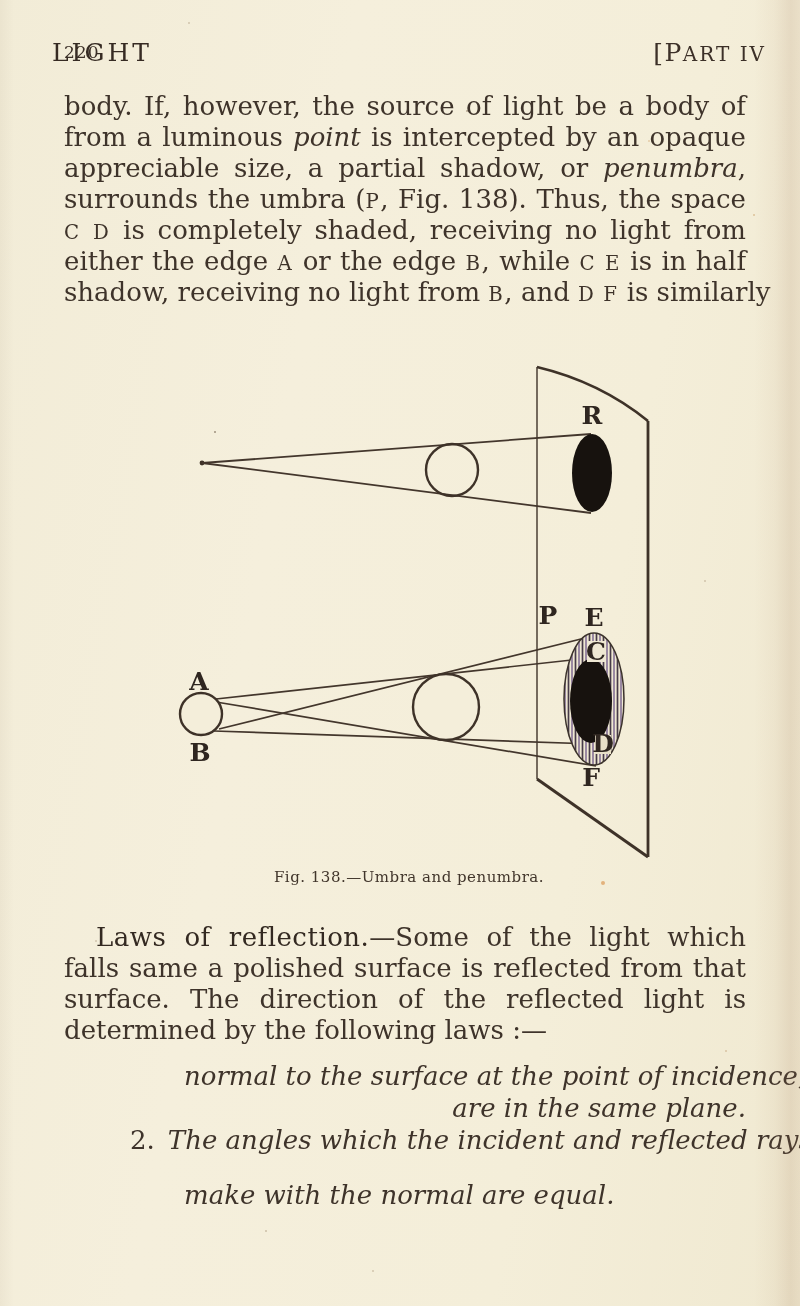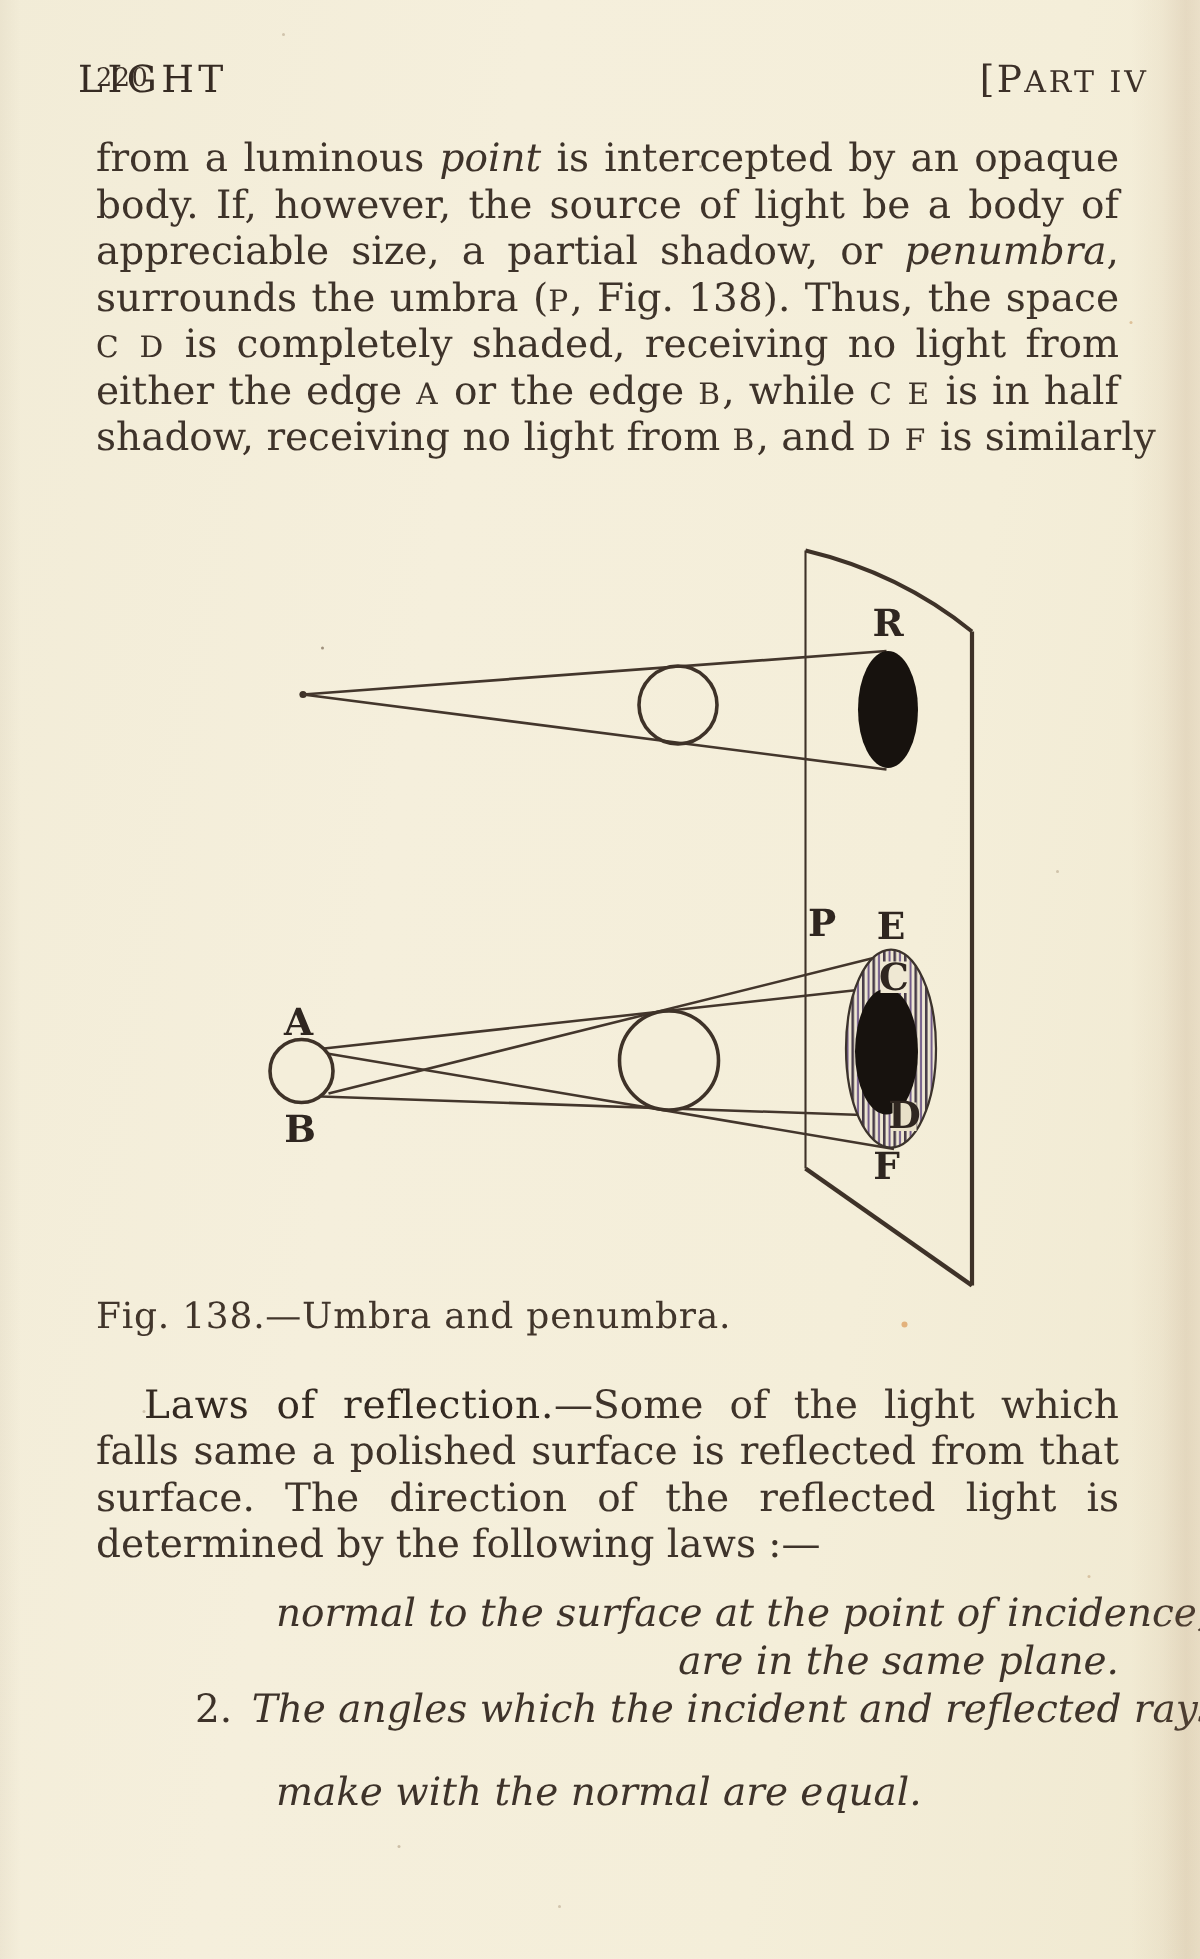--- a/index.html
+++ b/index.html
@@ -66,37 +66,37 @@
   .seg-sc{font-size:0.76em;letter-spacing:1.5px;}
   .seg-num{margin-right:13px;font-style:normal;}
   
   .figure-svg{position:absolute;left:0;top:356px;}
   .fig-label{
     font-family:"DejaVu Serif","Liberation Serif",serif;
     font-size:25px;font-weight:bold;fill:#2f2620;
   }
   .caption{
     position:absolute;left:64px;top:862px;width:690px;
-    font-size:24px;line-height:30px;color:#41352b;letter-spacing:0.5px;
+    text-align:center;font-size:15px;line-height:30px;color:#41352b;letter-spacing:0.5px;
   }
 </style>
 </head>
 <body>
 
 <div class="page">
 
   <div class="specks"></div>
 
   <div class="pageno">220</div>
   <div class="running-title">LIGHT</div>
   <div class="part-label"><span>[P</span><span class="small">ART IV</span></div>
 
   <div class="para" style="top:91px">
+      <div class="rline jline"><span class="seg-n">body.  If, however, the source of light be a body of</span></div>
       <div class="rline jline"><span class="seg-n">from a luminous </span><span class="seg-i">point</span><span class="seg-n"> is intercepted by an opaque</span></div>
-      <div class="rline jline"><span class="seg-n">body.  If, however, the source of light be a body of</span></div>
       <div class="rline jline"><span class="seg-n">appreciable size, a partial shadow, or </span><span class="seg-i">penumbra</span><span class="seg-n">,</span></div>
       <div class="rline jline"><span class="seg-n">surrounds the umbra (</span><span class="seg-sc">P</span><span class="seg-n">, Fig. 138).  Thus, the space</span></div>
       <div class="rline jline"><span class="seg-sc">C D</span><span class="seg-n"> is completely shaded, receiving no light from</span></div>
       <div class="rline jline"><span class="seg-n">either the edge </span><span class="seg-sc">A</span><span class="seg-n"> or the edge </span><span class="seg-sc">B</span><span class="seg-n">, while </span><span class="seg-sc">C E</span><span class="seg-n"> is in half</span></div>
       <div class="rline jline"><span class="seg-n">shadow, receiving no light from </span><span class="seg-sc">B</span><span class="seg-n">, and </span><span class="seg-sc">D F</span><span class="seg-n"> is similarly</span></div>
     </div>
 
   <svg class="figure-svg" width="800" height="510" viewBox="0 356 800 510">
     <defs>
       <pattern id="hatch" patternUnits="userSpaceOnUse" width="7" height="10">

